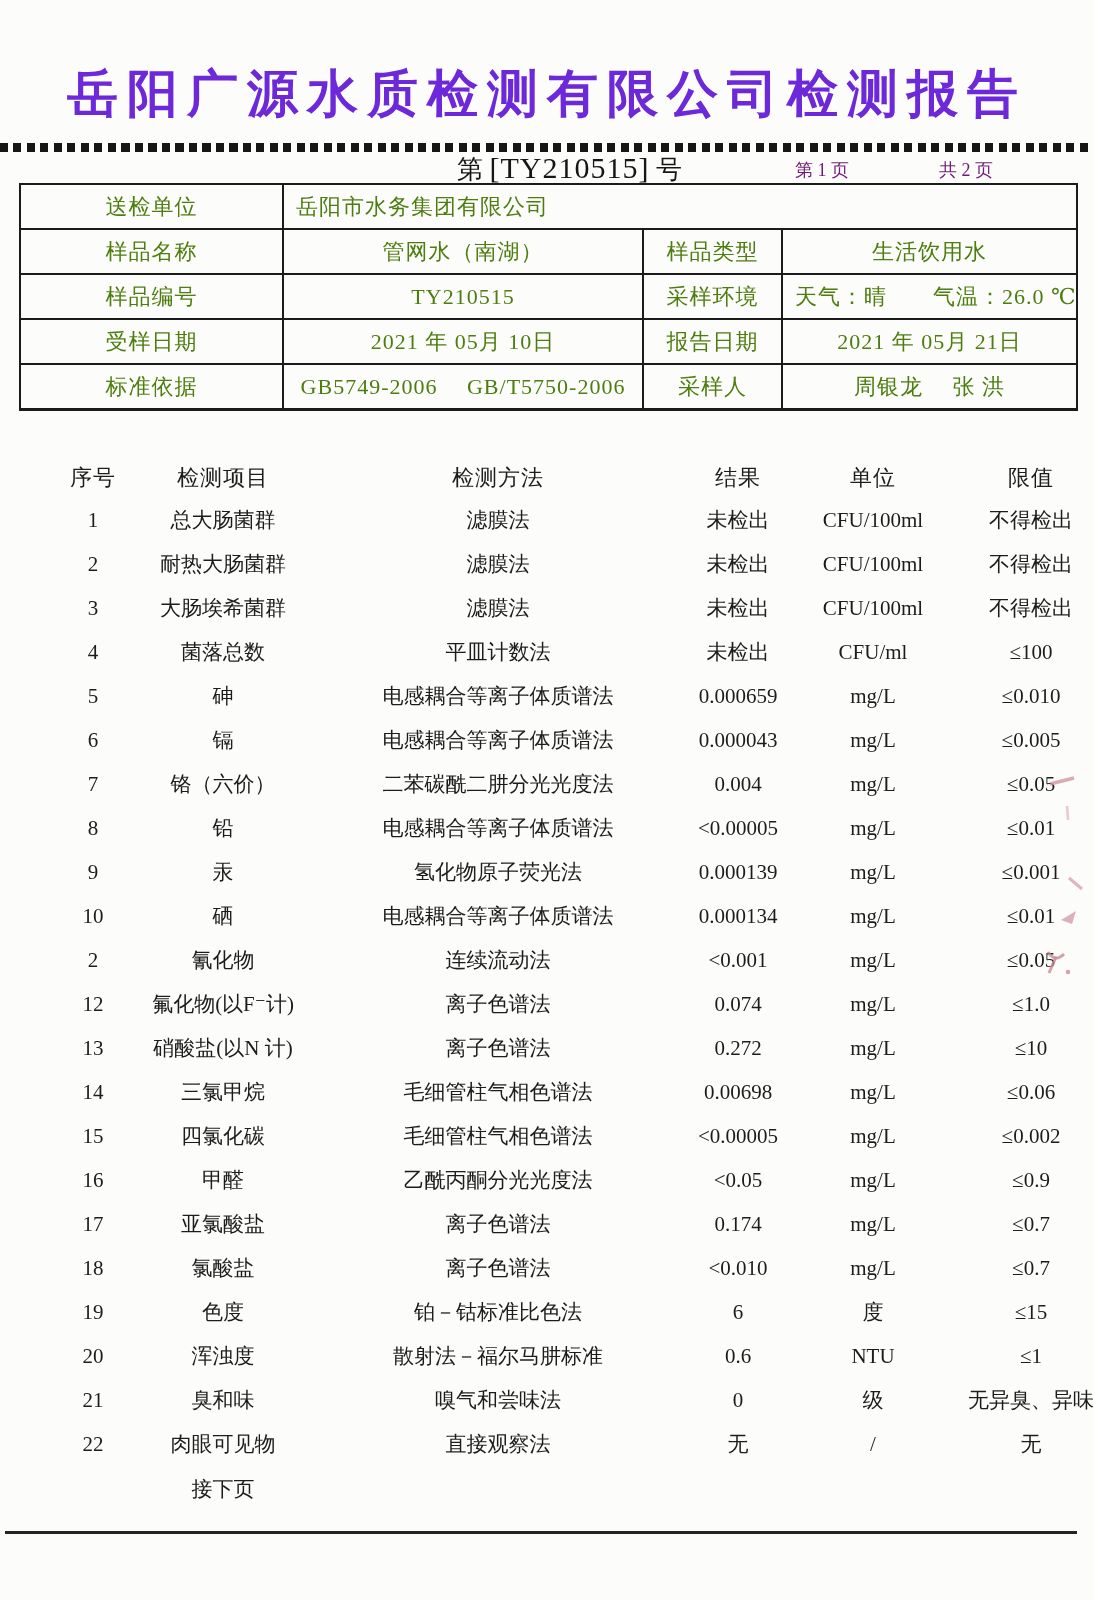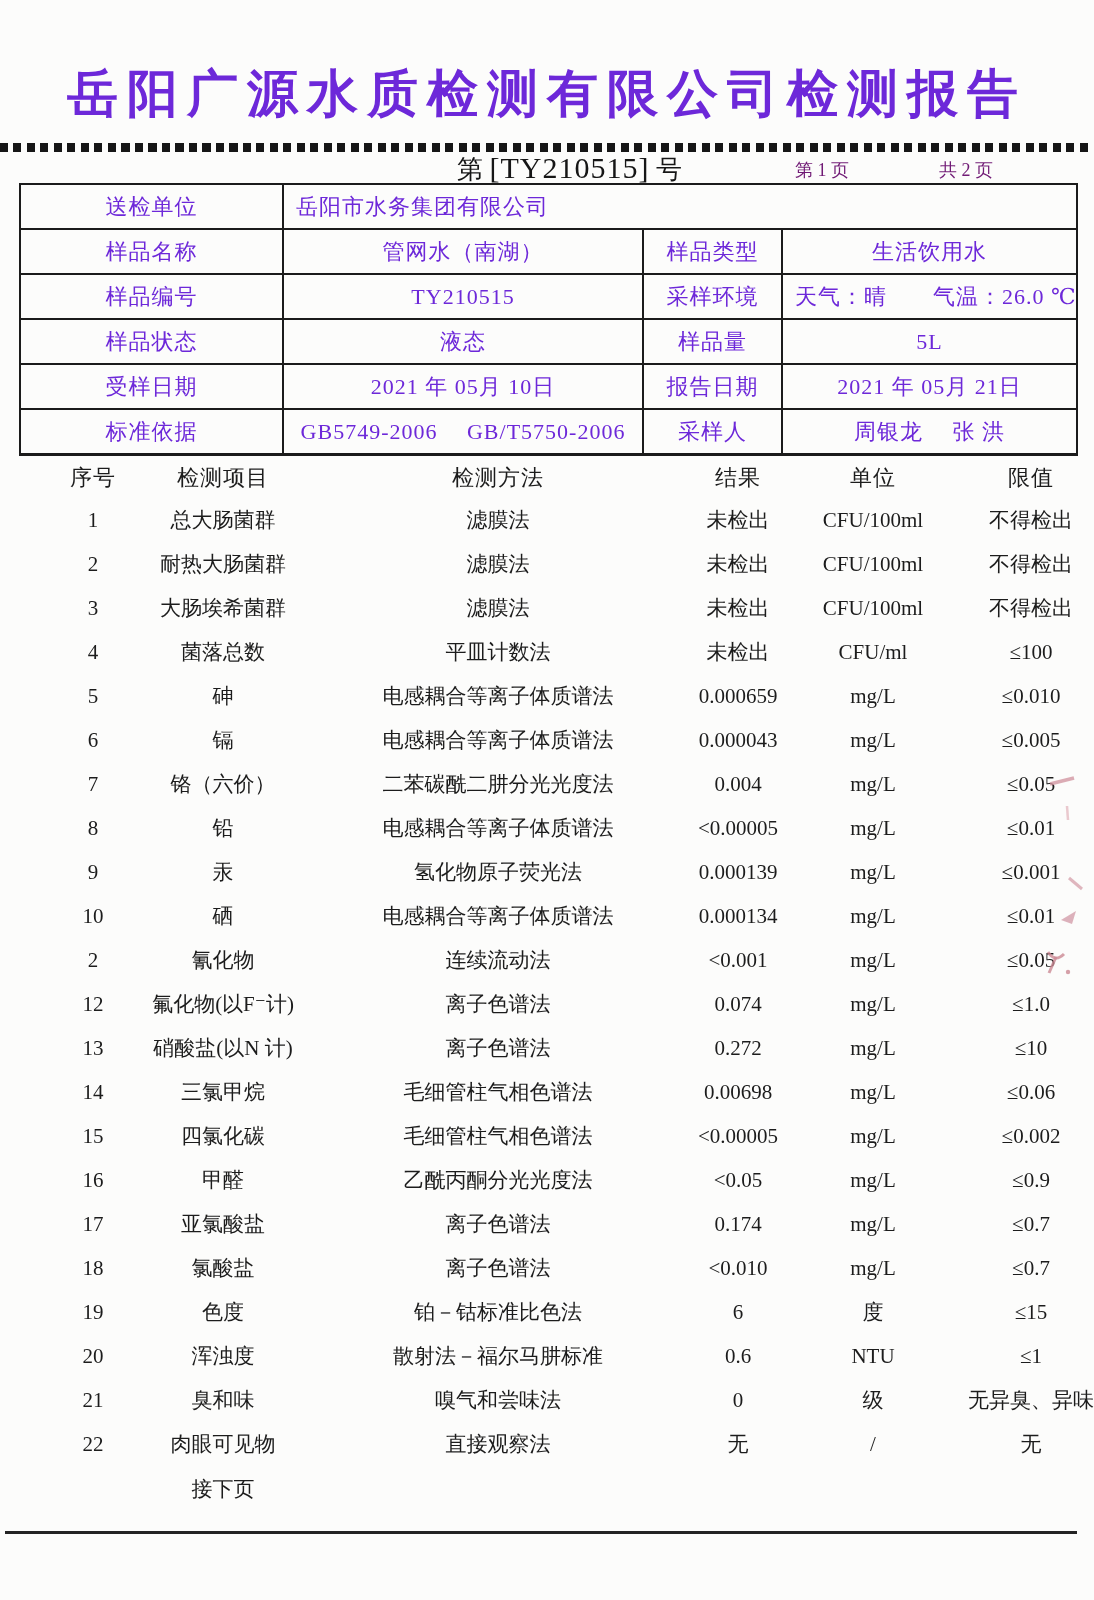--- a/index.html
+++ b/index.html
@@ -34,21 +34,21 @@
   }
   .page-info .total{position:absolute;left:144px;top:0;}
   
   table.info{
     position:absolute;top:183px;left:19px;width:1057px;
     border-collapse:collapse;table-layout:fixed;
   }
   table.info td{
     border:2px solid #1b1b1b;height:43px;
     font-size:22px;text-align:center;vertical-align:middle;
-    padding:0 10px;color:#6d28d9;letter-spacing:1px;white-space:nowrap;overflow:hidden;
+    padding:0 10px;color:#4d7c0f;letter-spacing:1px;white-space:nowrap;overflow:hidden;
   }
   table.info tr:last-child td{border-bottom:3px solid #1b1b1b;}
   table.info td.left{text-align:left;padding-left:12px;}
   col.c1{width:263px;}col.c2{width:360px;}col.c3{width:139px;}col.c4{width:295px;}
   
   .results{position:absolute;top:457px;left:20px;width:1056px;}
   .r-row{
     display:grid;grid-template-columns:60px 200px 350px 130px 140px 176px;
     height:44px;align-items:center;margin-left:43px;
   }
@@ -96,26 +96,20 @@
       <td>样品类型</td>
       <td>生活饮用水</td>
     </tr>
     <tr>
       <td>样品编号</td>
       <td>TY210515</td>
       <td>采样环境</td>
       <td class="left">天气：晴　　气温：26.0 ℃</td>
     </tr>
     <tr>
-      <td>样品状态</td>
-      <td>液态</td>
-      <td>样品量</td>
-      <td>5L</td>
-    </tr>
-    <tr>
       <td>受样日期</td>
       <td>2021 年 05月 10日</td>
       <td>报告日期</td>
       <td>2021 年 05月 21日</td>
     </tr>
     <tr>
       <td>标准依据</td>
       <td>GB5749-2006　 GB/T5750-2006</td>
       <td>采样人</td>
       <td>周银龙　 张 洪</td>

